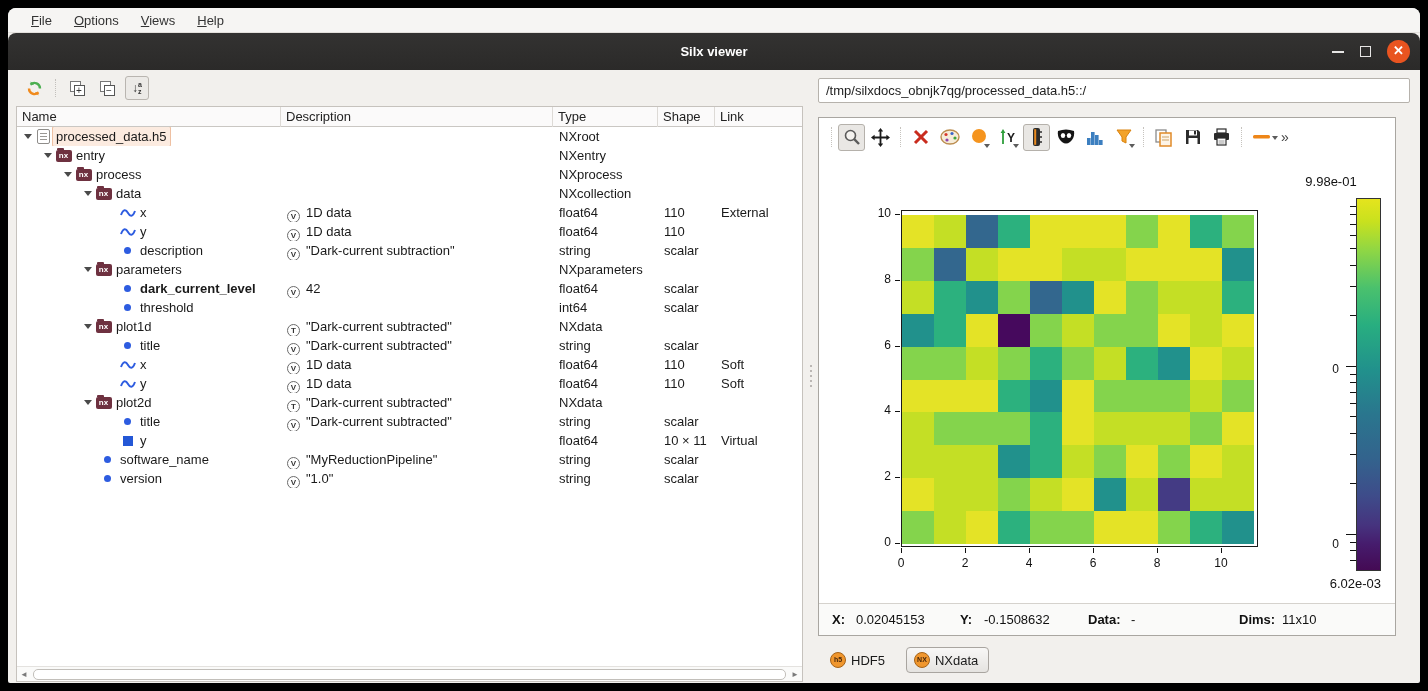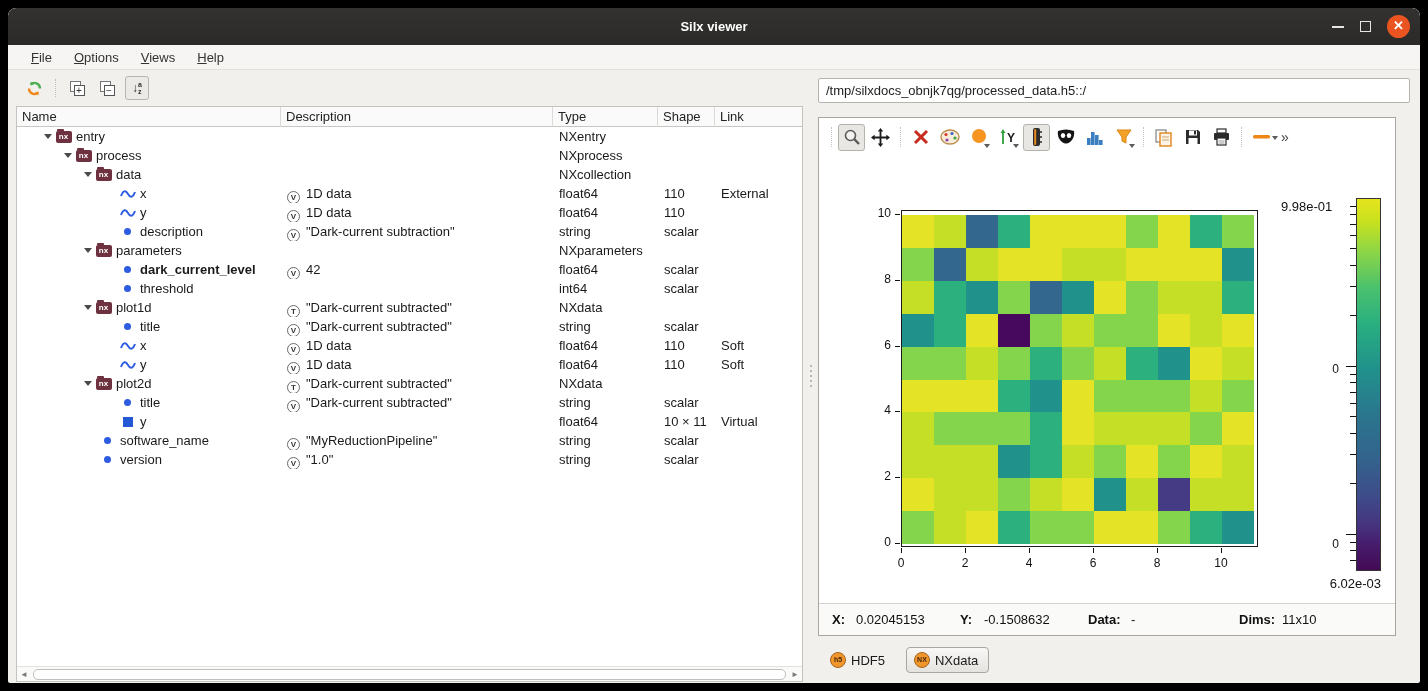--- a/index.html
+++ b/index.html
@@ -104,21 +104,21 @@
   #heatmap { position:absolute; left:0; top:4px; width:352px; height:329px;
              display:grid; grid-template-columns:repeat(11,1fr); grid-template-rows:repeat(10,1fr); }
   .ytick { position:absolute; width:5px; height:1px; background:#111; }
   .xtick { position:absolute; width:1px; height:5px; background:#111; }
   .ylab { position:absolute; font-size:12px; color:#111; text-align:right; width:30px; }
   .xlab { position:absolute; font-size:12px; color:#111; text-align:center; width:30px; }
   #colorbar { position:absolute; left:537px; top:42px; width:25px; height:373px; border:1px solid #333;
     background:linear-gradient(#e5e41d 0%,#c9e11e 6%,#8ed645 14%,#4ac16d 24%,#28ae80 34%,
       #21918c 46%,#2a768e 58%,#33638d 70%,#3e4c8a 80%,#46337e 88%,#461c6d 93%,#440a54 100%); }
   .cbtick { position:absolute; height:1px; background:#111; }
-  .cb-maxlab { position:absolute; left:462px; top:18px; width:100px; text-align:left; font-size:13px; color:#111;margin-top:25px; }
+  .cb-maxlab { position:absolute; left:462px; top:18px; width:100px; text-align:center; font-size:13px; color:#111; }
   .cb-minlab { position:absolute; left:462px; top:420px; width:100px; text-align:right; font-size:13px; color:#111; }
   .cb-zero { position:absolute; left:496px; width:24px; text-align:right; font-size:12px; color:#111; }
 
   
   #plot-status { height:32px; background:#fafaf9; border-top:1px solid #d5d2cd; position:relative;
                  font-size:13px; color:#111; }
   #plot-status span { position:absolute; top:8px; white-space:nowrap; }
   #plot-status .lab { font-weight:bold; }
 
   
@@ -127,36 +127,36 @@
          padding:4px 10px 4px 7px; border:1px solid transparent; border-radius:4px; }
   .tab.selected { background:linear-gradient(#f8f7f6,#e5e3e0); border-color:#a9a5a0; }
   .tabicon { width:16px; height:16px; border-radius:50%; background:#f0962d; border:1px solid #a66318;
              color:#47260a; font-size:7px; font-weight:bold; line-height:14px; text-align:center; }
 </style>
 </head>
 <body>
 
 <div id="window">
 
+  <div id="menubar">
+      <span class="menu-item"><u>F</u>ile</span>
+      <span class="menu-item"><u>O</u>ptions</span>
+      <span class="menu-item"><u>V</u>iews</span>
+      <span class="menu-item"><u>H</u>elp</span>
+    </div>
+
   <div id="titlebar">
     <div class="title">Silx viewer</div>
     <div class="winbtns">
       <div class="minbtn"></div>
       <div class="maxbtn"></div>
       <div class="closebtn">✕</div>
     </div>
   </div>
 
-  <div id="menubar">
-      <span class="menu-item"><u>F</u>ile</span>
-      <span class="menu-item"><u>O</u>ptions</span>
-      <span class="menu-item"><u>V</u>iews</span>
-      <span class="menu-item"><u>H</u>elp</span>
-    </div>
-
   <div id="content">
 
     <div id="left-col">
 
       <div id="browser-toolbar">
         <div class="sbtn">
           <svg width="17" height="17" viewBox="0 0 17 17">
             <path d="M14 8.5 A5.5 5.5 0 0 0 4.6 4.6" fill="none" stroke="#4caf50" stroke-width="2.4"></path>
             <path d="M3 8.5 A5.5 5.5 0 0 0 12.4 12.4" fill="none" stroke="#f08a1d" stroke-width="2.4"></path>
             <path d="M4.6 1.5 L4.6 5.3 L8.2 4.6 Z" fill="#4caf50"></path>
@@ -186,20 +186,41 @@
 
       <div id="tree">
         <div id="tree-header">
           <div class="hcell" style="left:0;width:264px">Name</div>
           <div class="hcell" style="left:264px;width:272px">Description</div>
           <div class="hcell" style="left:536px;width:105px">Type</div>
           <div class="hcell" style="left:641px;width:57px">Shape</div>
           <div class="hcell" style="left:698px;width:89px;border-right:none">Link</div>
         </div>
         <div id="tree-body">
+            <div class="trow selected">
+              <div class="tcell" style="left: 0px; width: 264px;">
+                <div class="namewrap" style="padding-left: 4px;">
+                  <span class="expander">
+                    <i></i>
+                  </span>
+                  <span class="iconslot">
+                    <span class="i-file">
+                      <b></b>
+                      <b></b>
+                      <b></b>
+                    </span>
+                  </span>
+                  <span class="nametext">processed_data.h5</span>
+                </div>
+              </div>
+              <div class="tcell" style="left: 264px; width: 272px; padding-left: 6px;"><span></span></div>
+              <div class="tcell" style="left: 536px; width: 105px; padding-left: 6px;">NXroot</div>
+              <div class="tcell" style="left: 641px; width: 57px; padding-left: 6px;"></div>
+              <div class="tcell" style="left: 698px; width: 89px; padding-left: 6px;"></div>
+            </div>
             <div class="trow">
               <div class="tcell" style="left: 0px; width: 264px;">
                 <div class="namewrap" style="padding-left: 24px;">
                   <span class="expander">
                     <i></i>
                   </span>
                   <span class="iconslot">
                     <span class="i-nx">nx</span>
                   </span>
                   <span class="nametext">entry</span>

